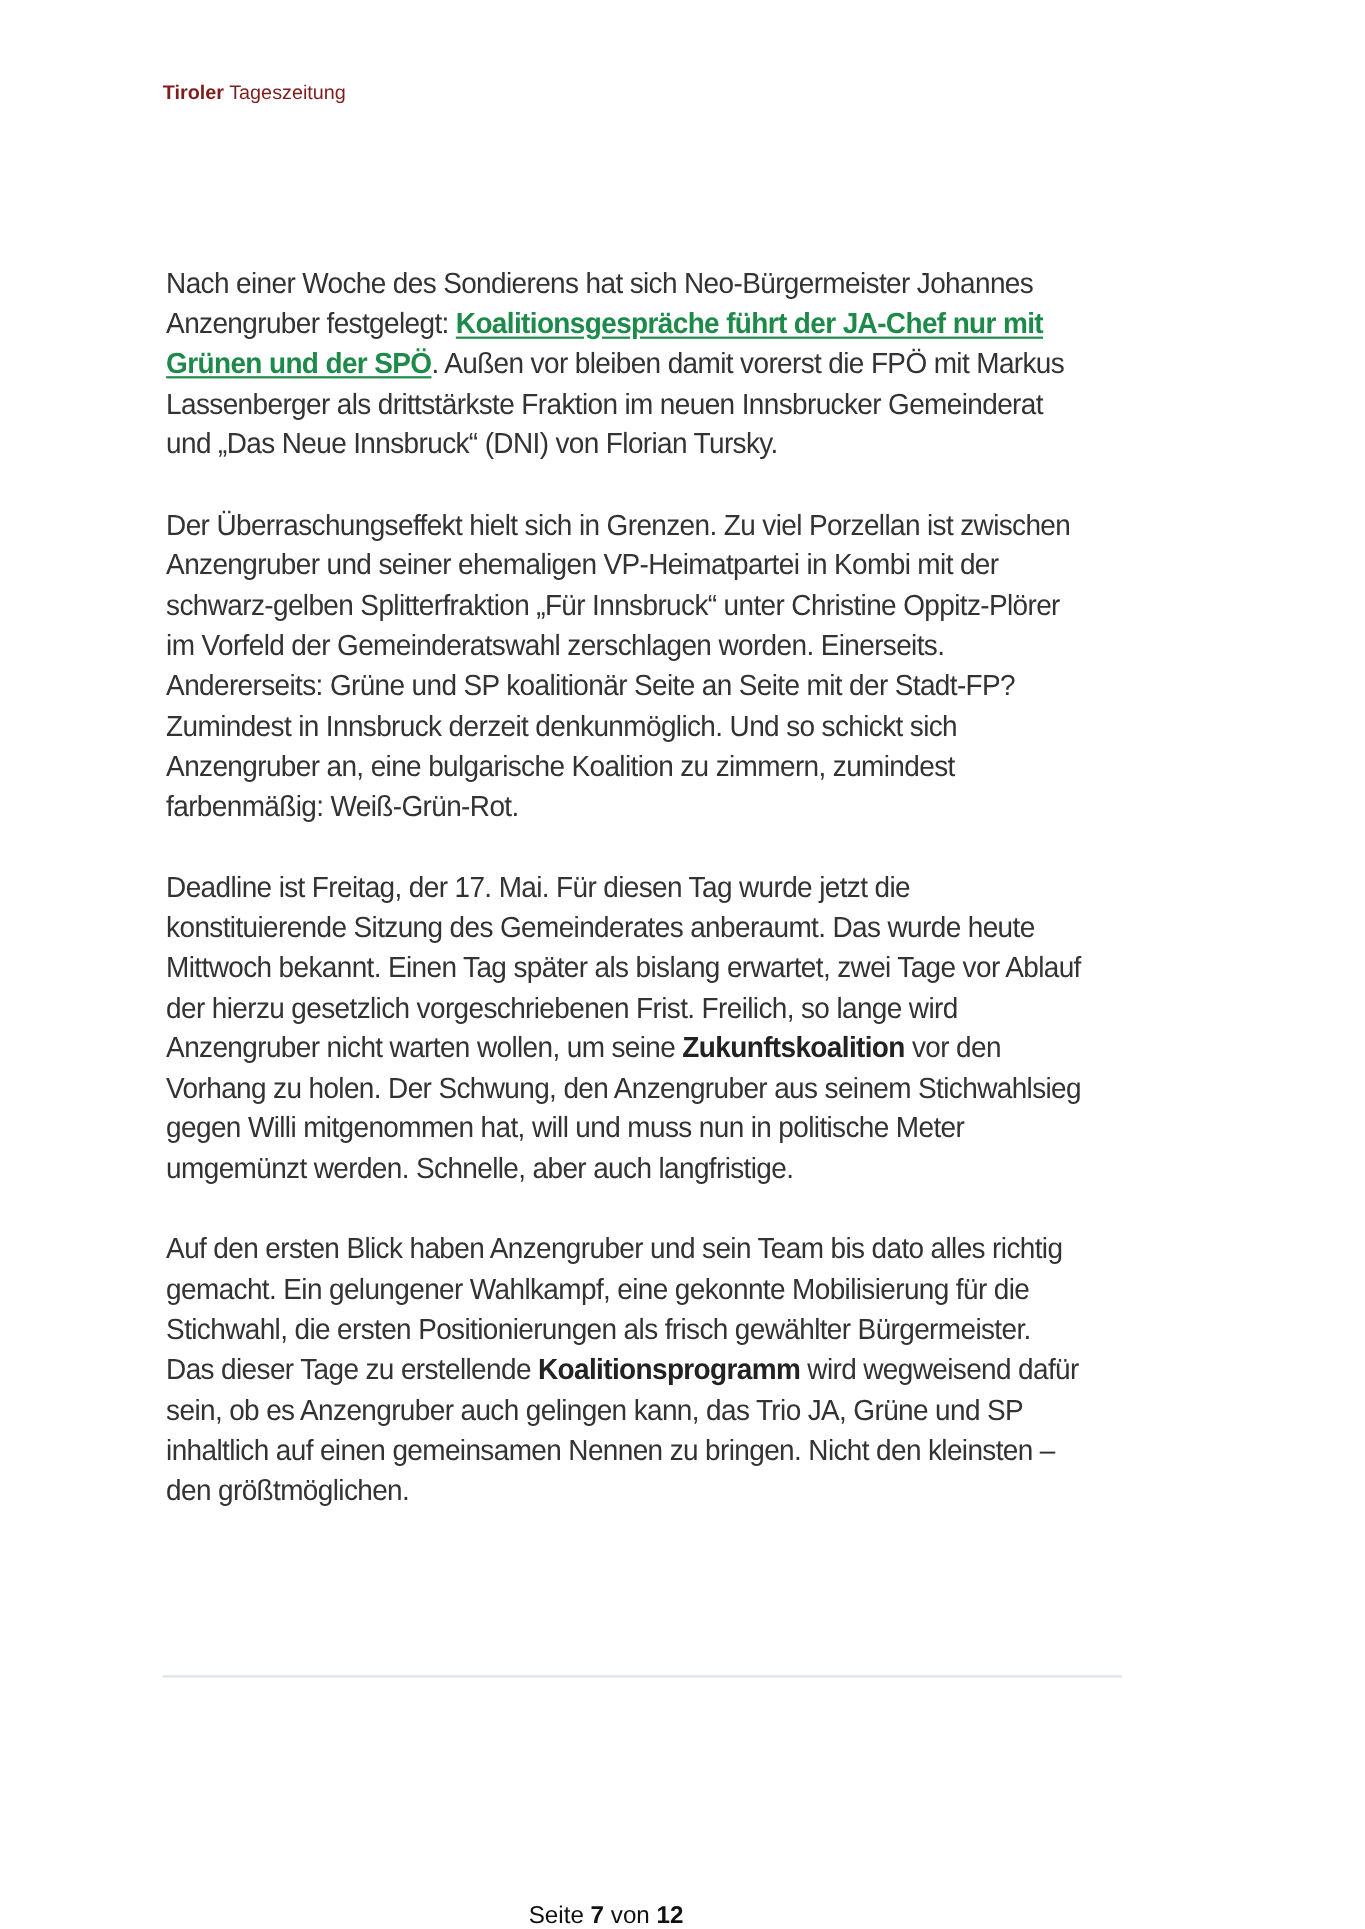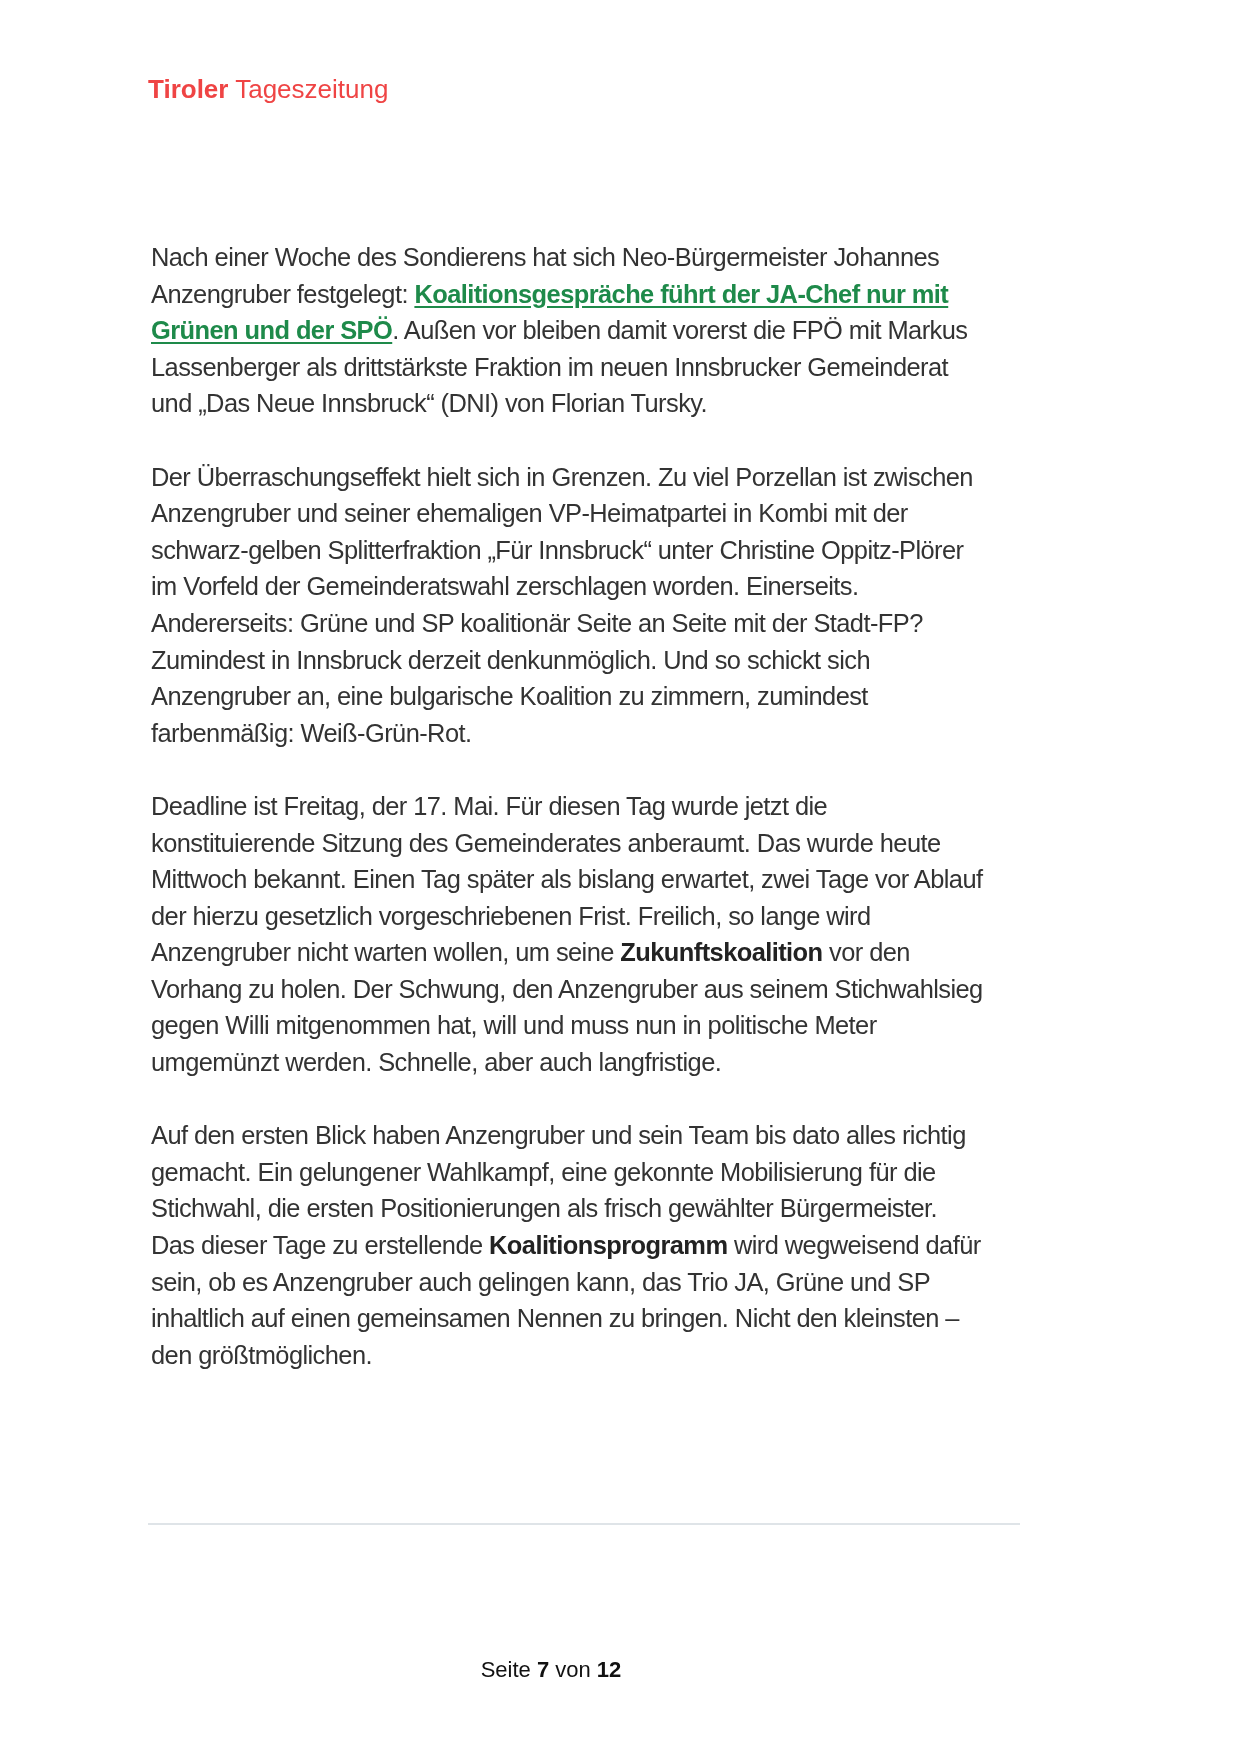--- a/index.html
+++ b/index.html
@@ -1,35 +1,35 @@
 <!DOCTYPE html>
 <html><head>
   <meta charset="utf-8">
   <style>
     html, body { margin: 0; padding: 0; background: #ffffff; }
     body { width: 1241px; height: 1754px; position: relative; overflow: hidden; }
     .header {
       position: absolute; left: 148px; top: 74px;
-      font-family: "Liberation Sans", sans-serif; font-size: 26px; color: #ef4444;
+      font-family: "Liberation Sans", sans-serif; font-size: 18px; color: #7f1d1d;
     }
     .header b { font-weight: bold; }
     .article {
       position: absolute; left: 151px; top: 239px; width: 870px;
       font-family: "Liberation Sans", sans-serif; font-size: 26.5px; line-height: 36.6px;
       color: #333333; letter-spacing: -0.6px; transform: scaleX(0.96); transform-origin: left top;
     }
     .article p { margin: 0 0 36.6px 0; }
     .article p:last-child { margin-bottom: 0; }
     .article a { color: #1e8a4a; font-weight: bold; text-decoration: underline; text-underline-offset: 3px; }
     .article strong { font-weight: bold; color: #222; }
     .divider {
       position: absolute; left: 148px; top: 1523px; width: 872px; height: 2px; background: #dfe4e8;
     }
     .footer {
-      position: absolute; left: 0; width: 1102px; top: 1657px; text-align: center;
+      position: absolute; left: 0; width: 1102px; top: 1728px; text-align: center;
       font-family: "Liberation Sans", sans-serif; font-size: 22px; color: #111;
     }
     .footer b { font-weight: bold; }
   </style>
 </head>
 <body>
 
 <div class="header">
   <b>Tiroler</b><span> Tageszeitung</span>
 </div>

